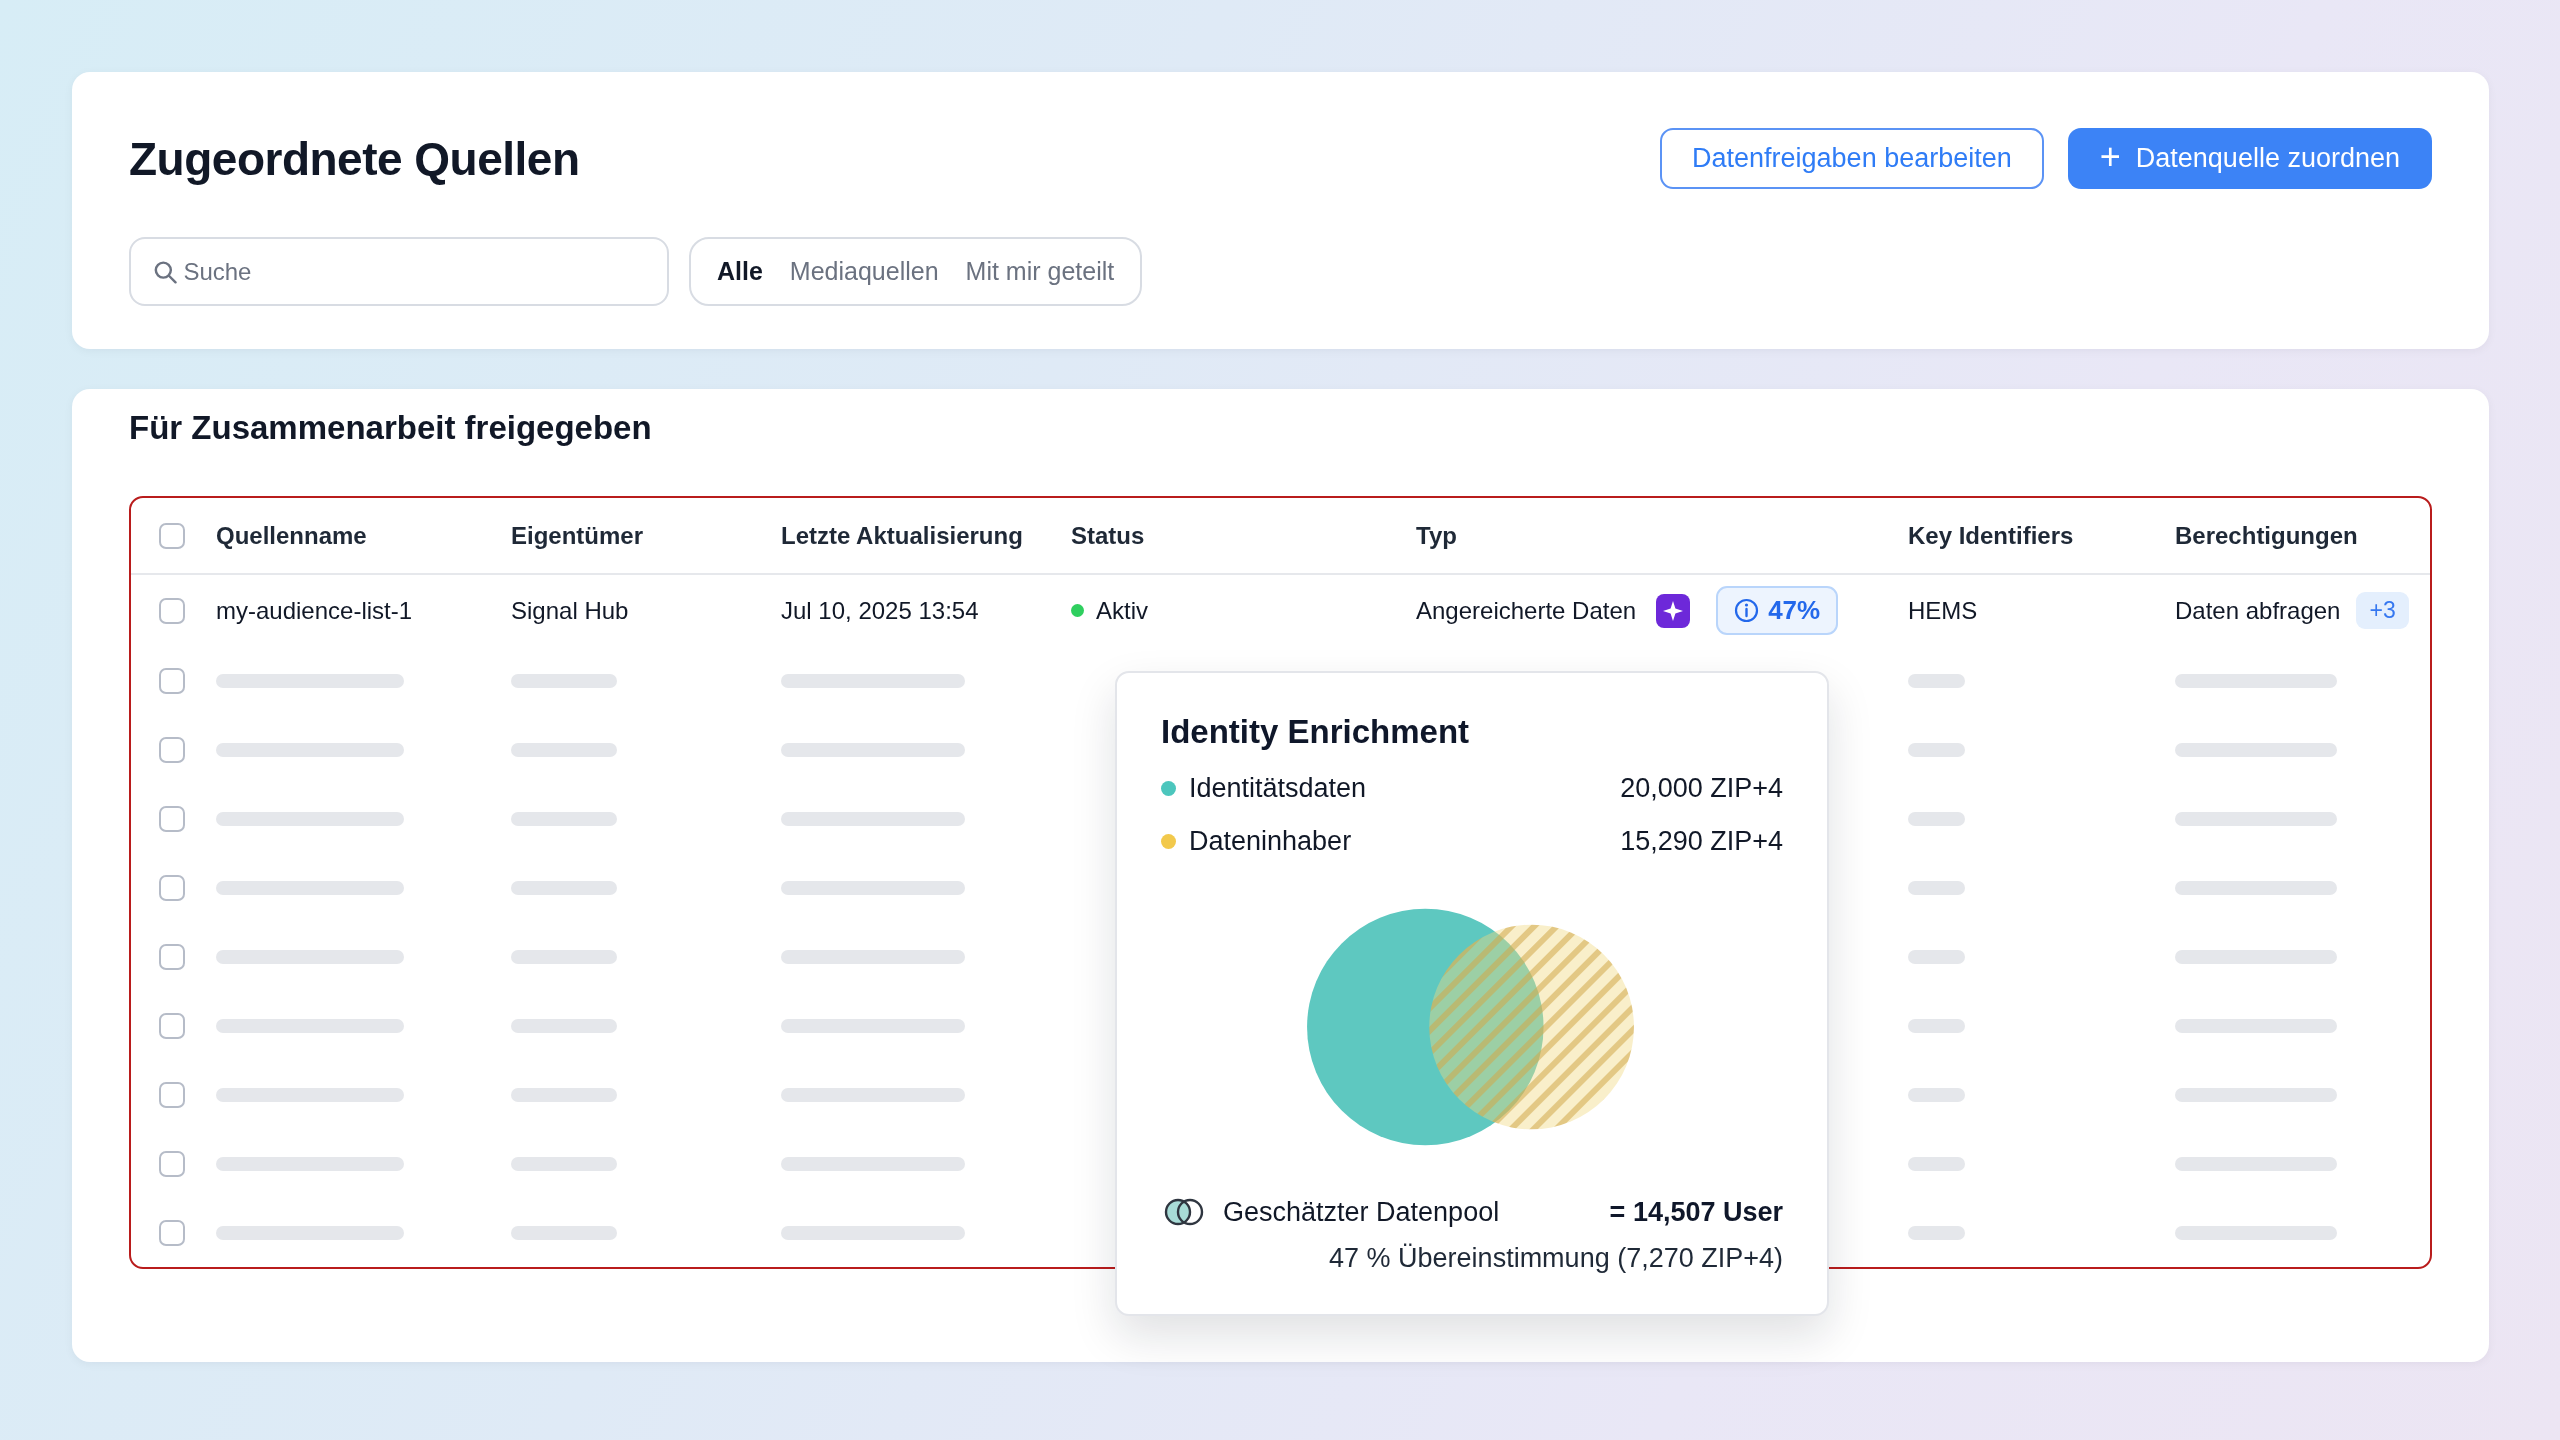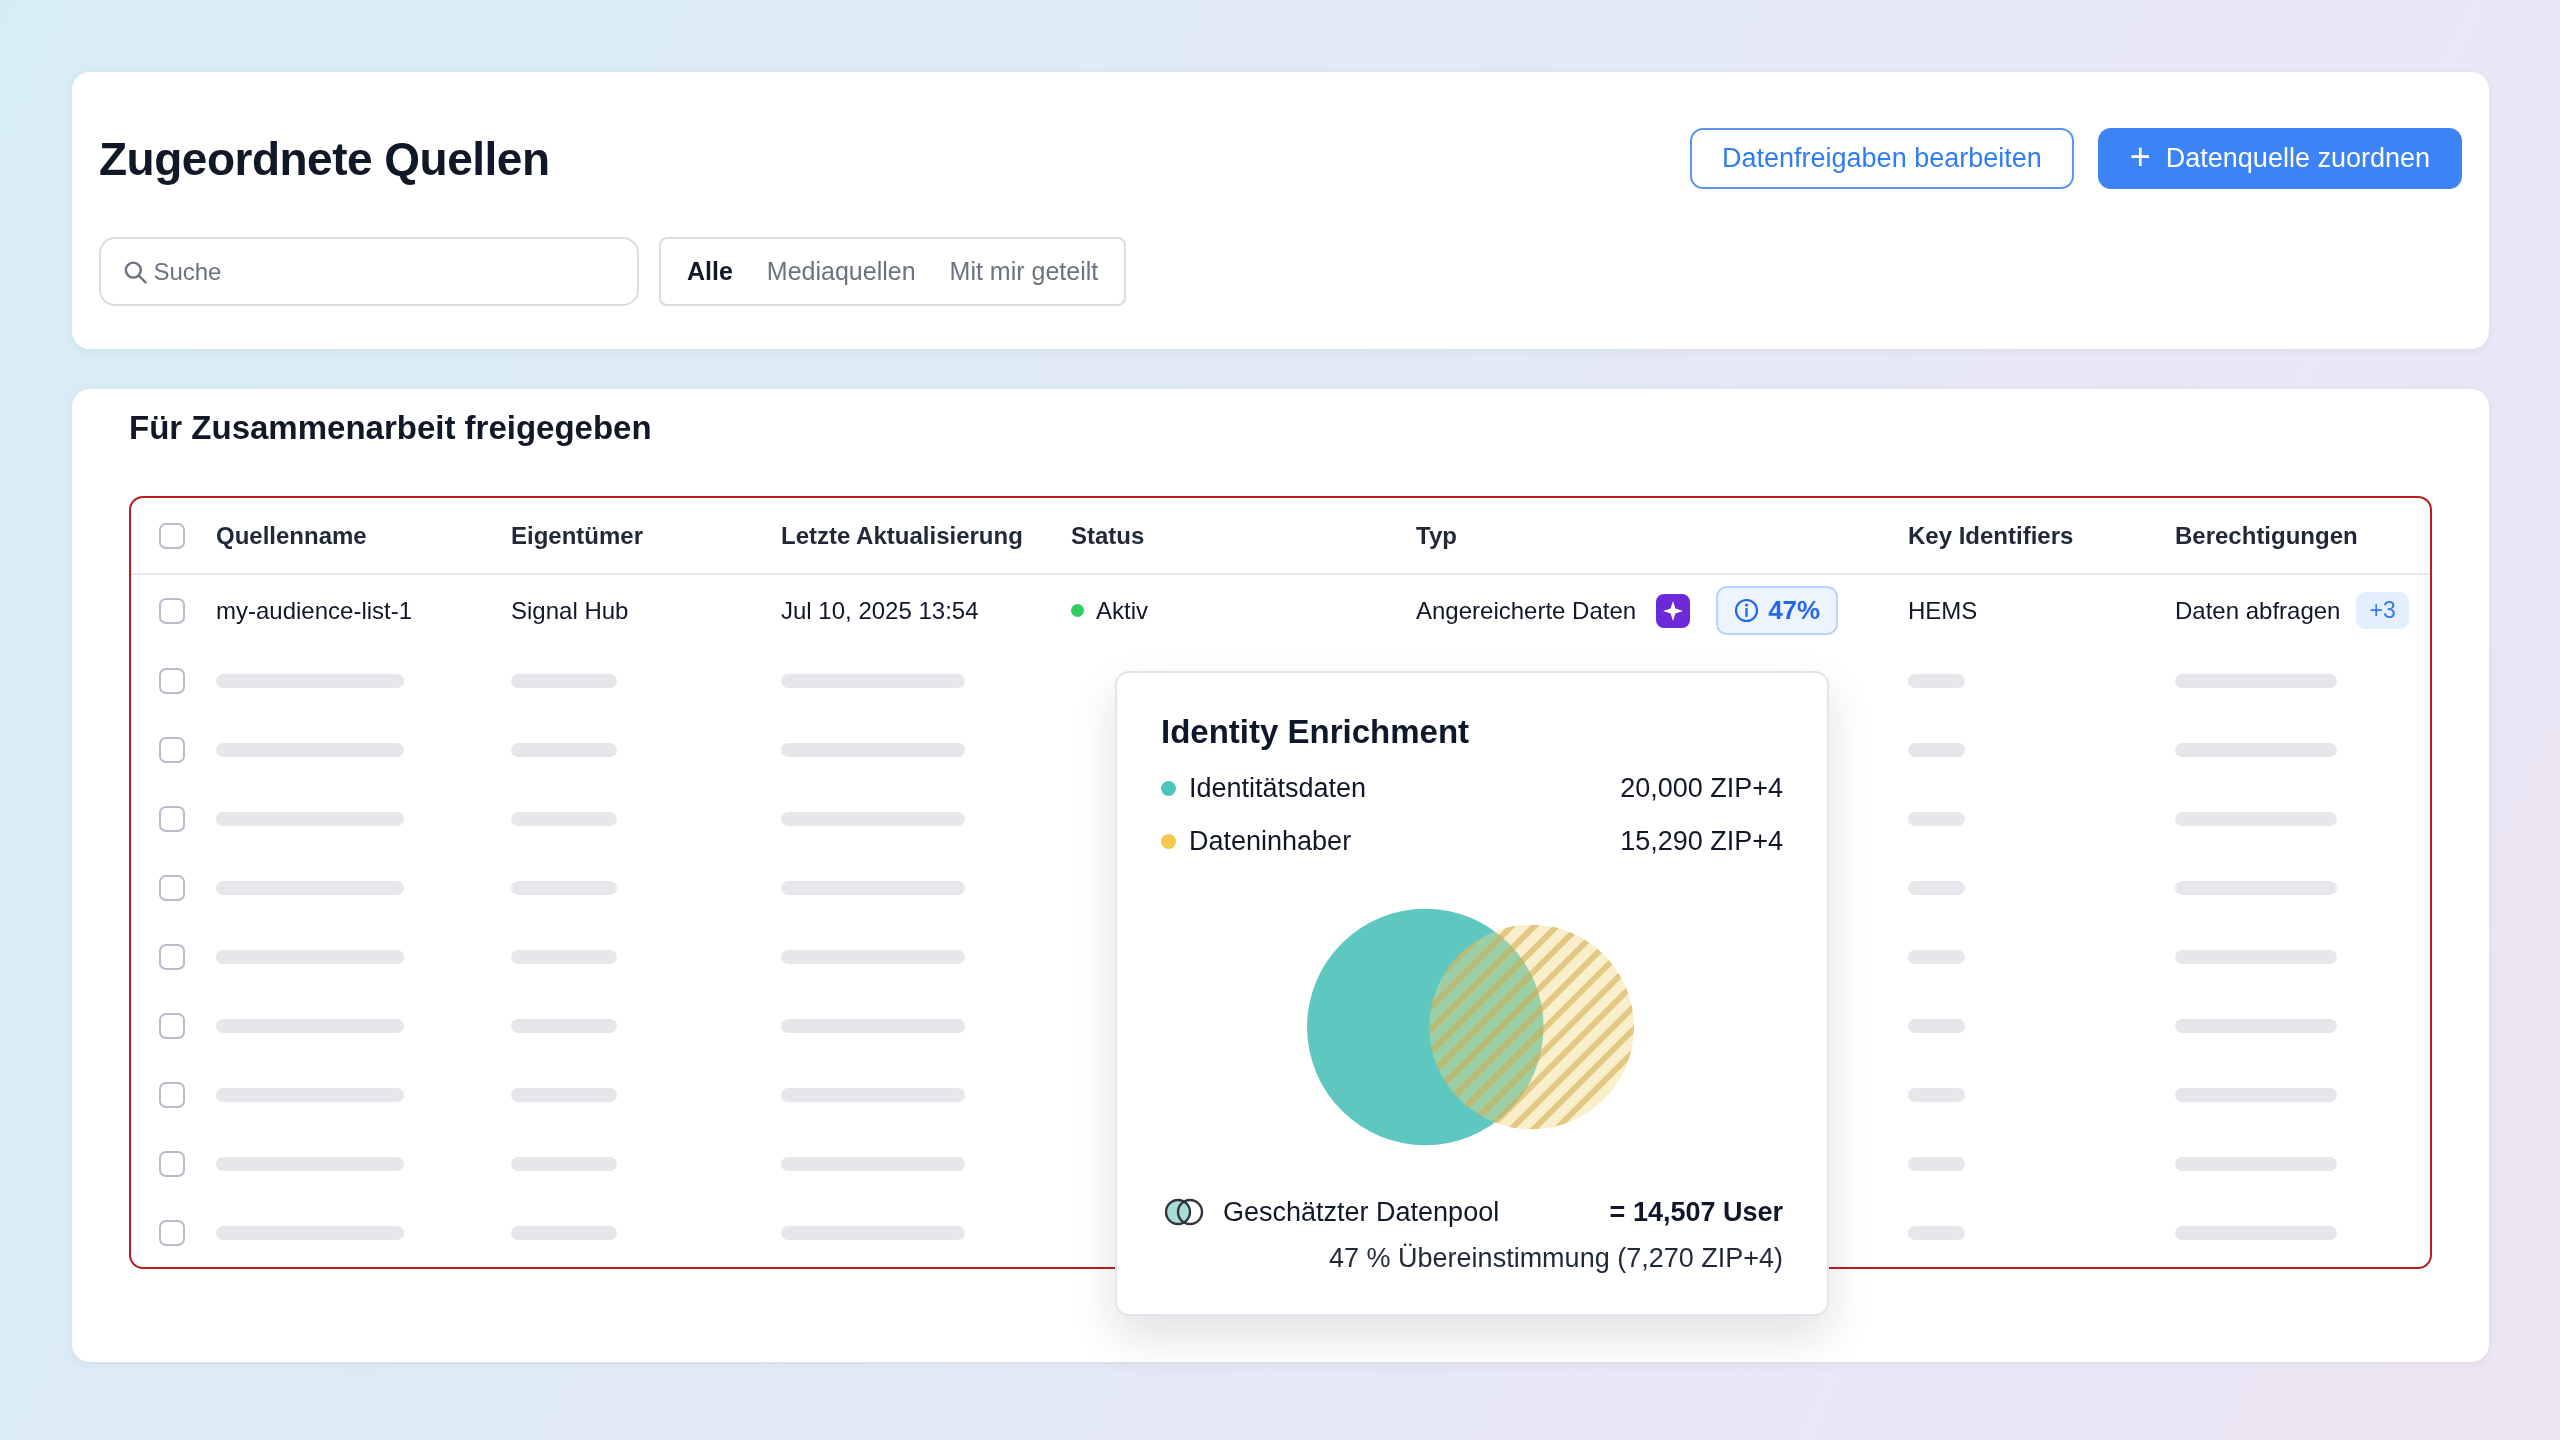--- a/index.html
+++ b/index.html
@@ -12,21 +12,21 @@
     overflow: hidden;
   }
   .card {
     position: absolute;
     left: 72px;
     width: 2417px;
     background: #ffffff;
     border-radius: 18px;
     box-shadow: 0 2px 10px rgba(16,24,40,0.05);
   }
-  .card1 { top: 72px; height: 277px; padding: 56px 27px 0; }
+  .card1 { top: 72px; height: 277px; padding: 56px 57px 0; }
   .card2 { top: 389px; height: 973px; padding: 20px 57px 0; }
 
   
   .row1 { display:flex; justify-content:space-between; align-items:center; }
   h1 { font-size:46px; font-weight:700; letter-spacing:-0.5px; color:#111827; }
   .actions { display:flex; gap:24px; align-items:center; }
   .btn-secondary {
     composes: btn;
     height:61px; border-radius:13px; font-size:27px; font-family:inherit;
     background:#ffffff; border:2px solid #5b93f5; color:#2f7cf6;
@@ -42,22 +42,22 @@
   .row2 { display:flex; gap:20px; margin-top:48px; align-items:center; }
   .search {
     width:540px; height:69px; border:2px solid #d8dce3; border-radius:16px;
     display:flex; align-items:center; gap:6px; padding:0 22px; background:#fff;
   }
   .search input {
     border:none; outline:none; font-size:24px; font-family:inherit; color:#374151; width:100%; background:transparent;
   }
   .search input::placeholder { color:#6b7280; }
   .tabs {
-    height:69px; border:2px solid #d8dce3; border-radius:8px; background:#fff;
-    display:flex; align-items:center; gap:34px; padding:0 26px;
+    height:69px; border:2px solid #d8dce3; border-radius:20px; background:#fff;
+    display:flex; align-items:center; gap:27px; padding:0 26px;
   }
   .tab { font-size:25px; color:#6b7280; cursor:pointer; white-space:nowrap; }
   .tab.active { color:#111827; font-weight:700; }
 
   
   h2 { font-size:33px; font-weight:700; color:#111827; }
   .table {
     margin-top:49px; border:2px solid #b91c1c; border-radius:14px; overflow:hidden;
     background:#fff;
   }

